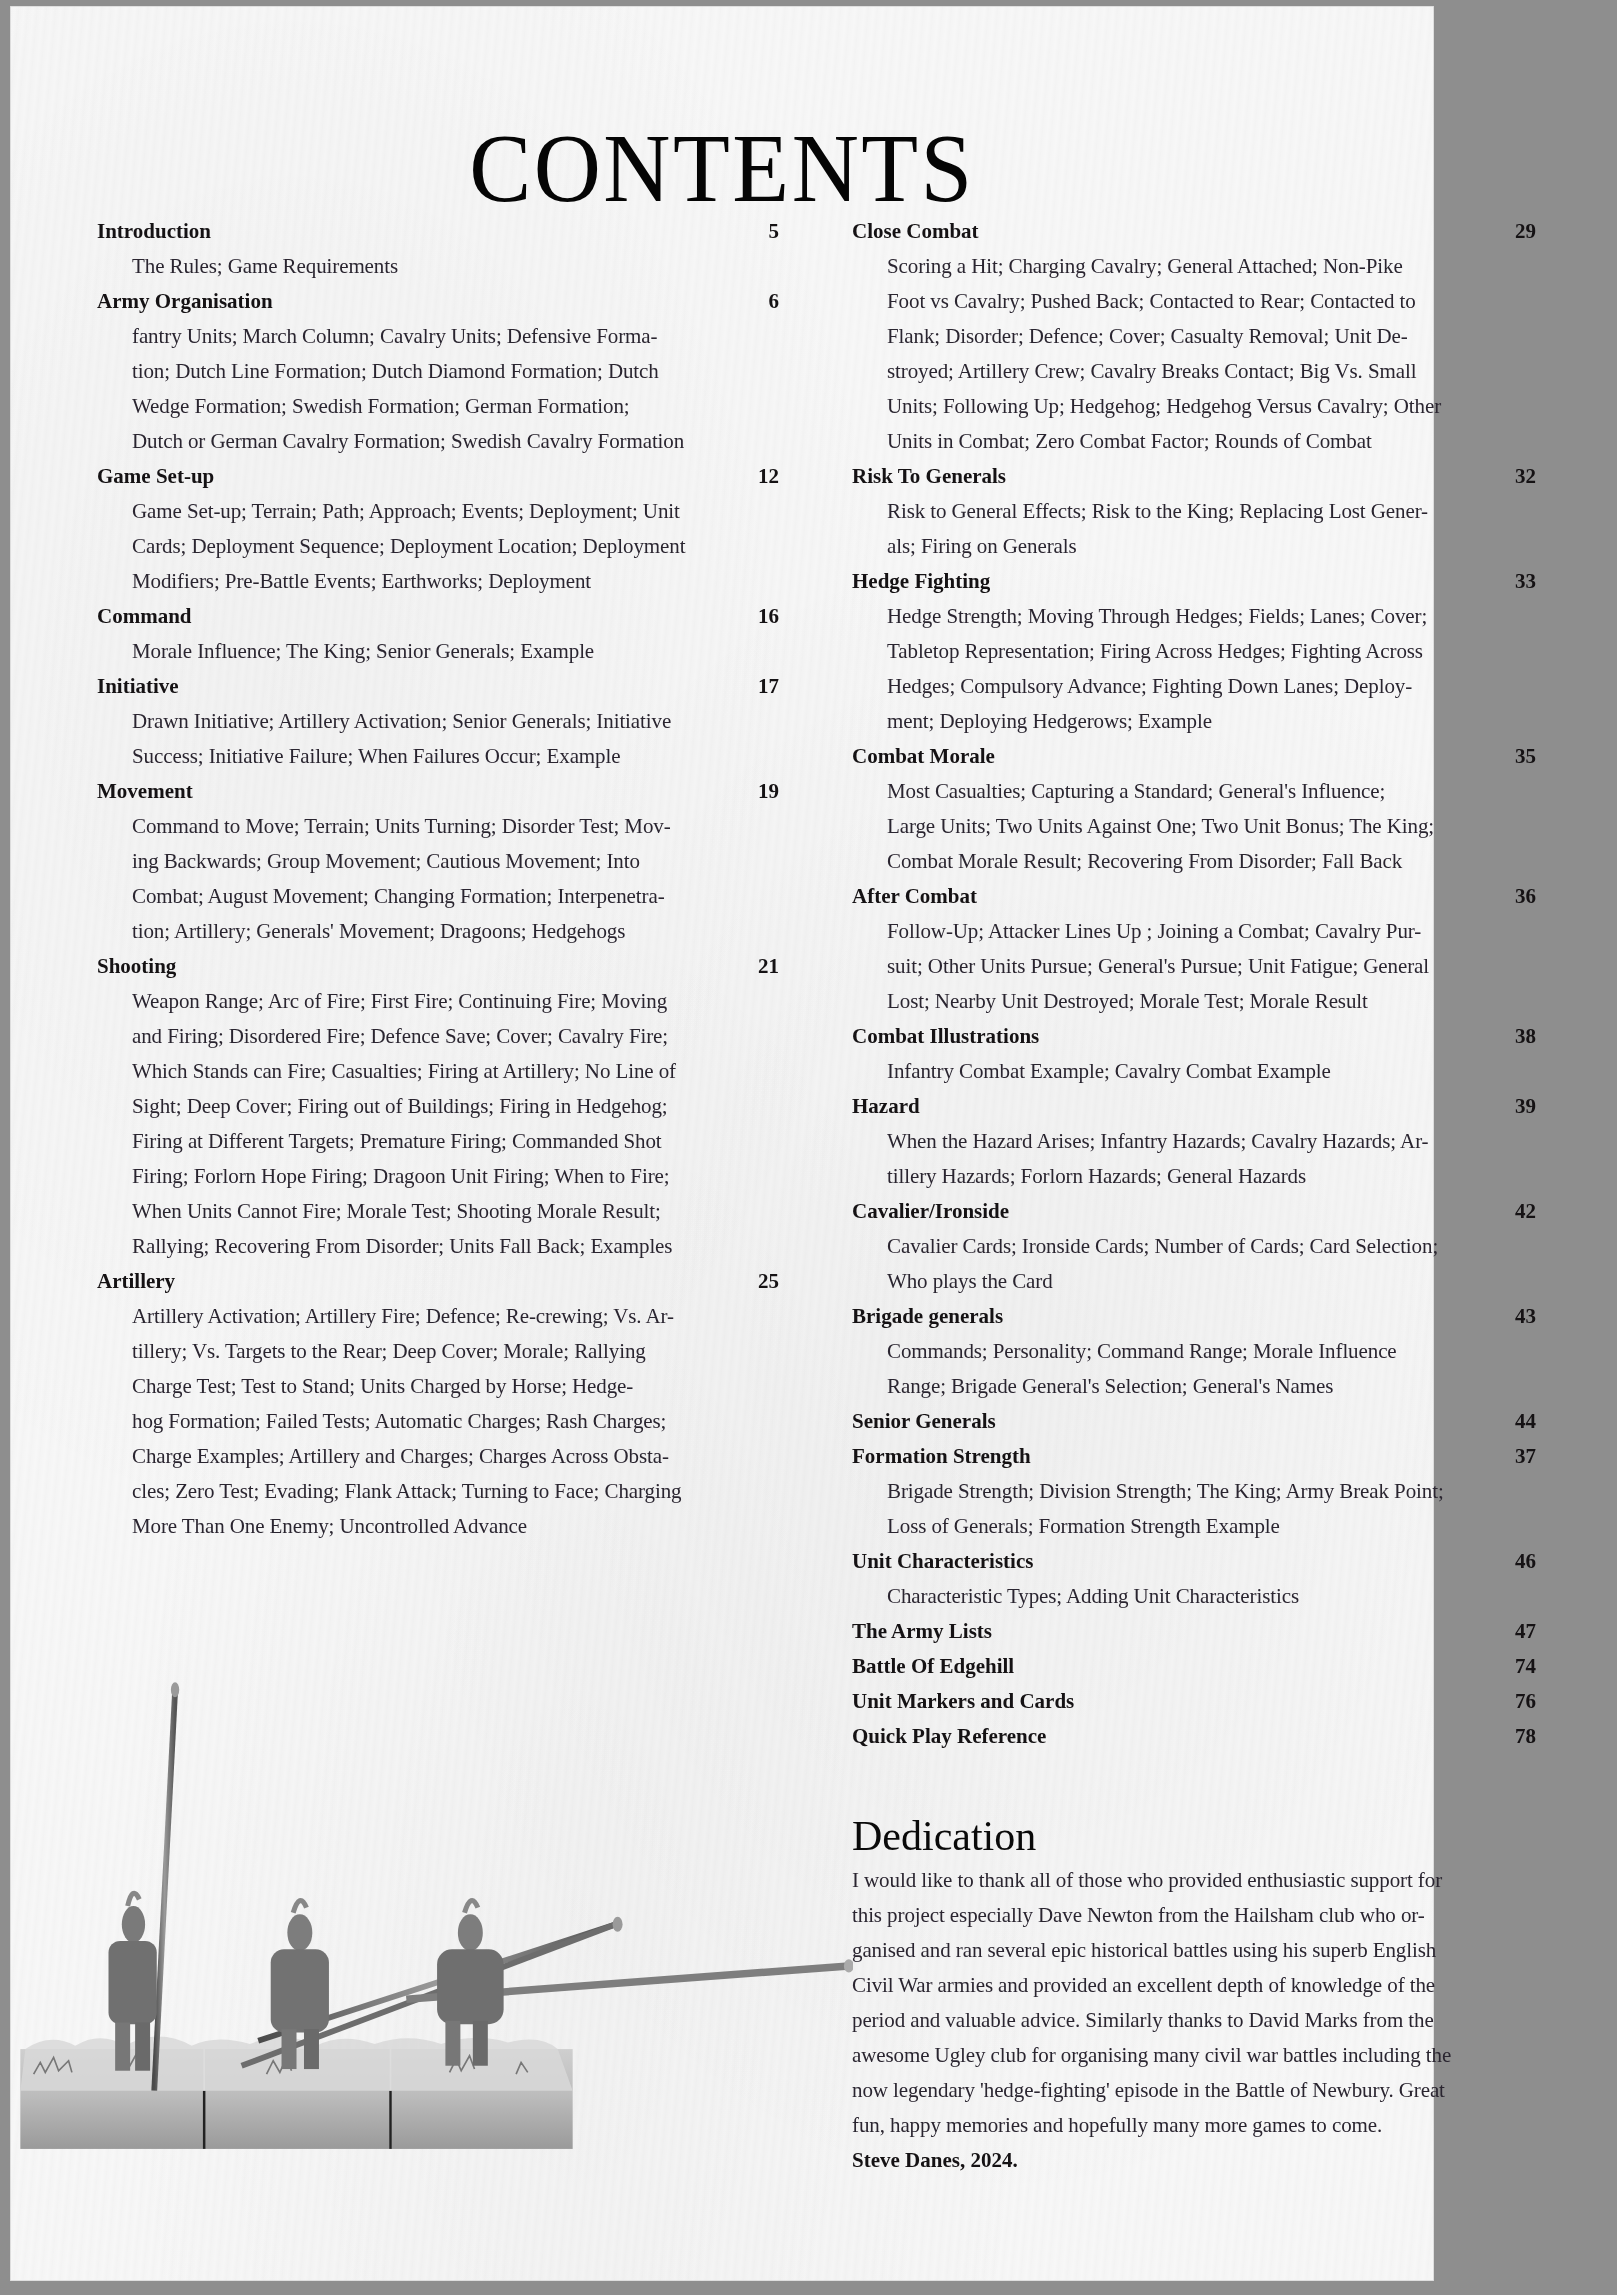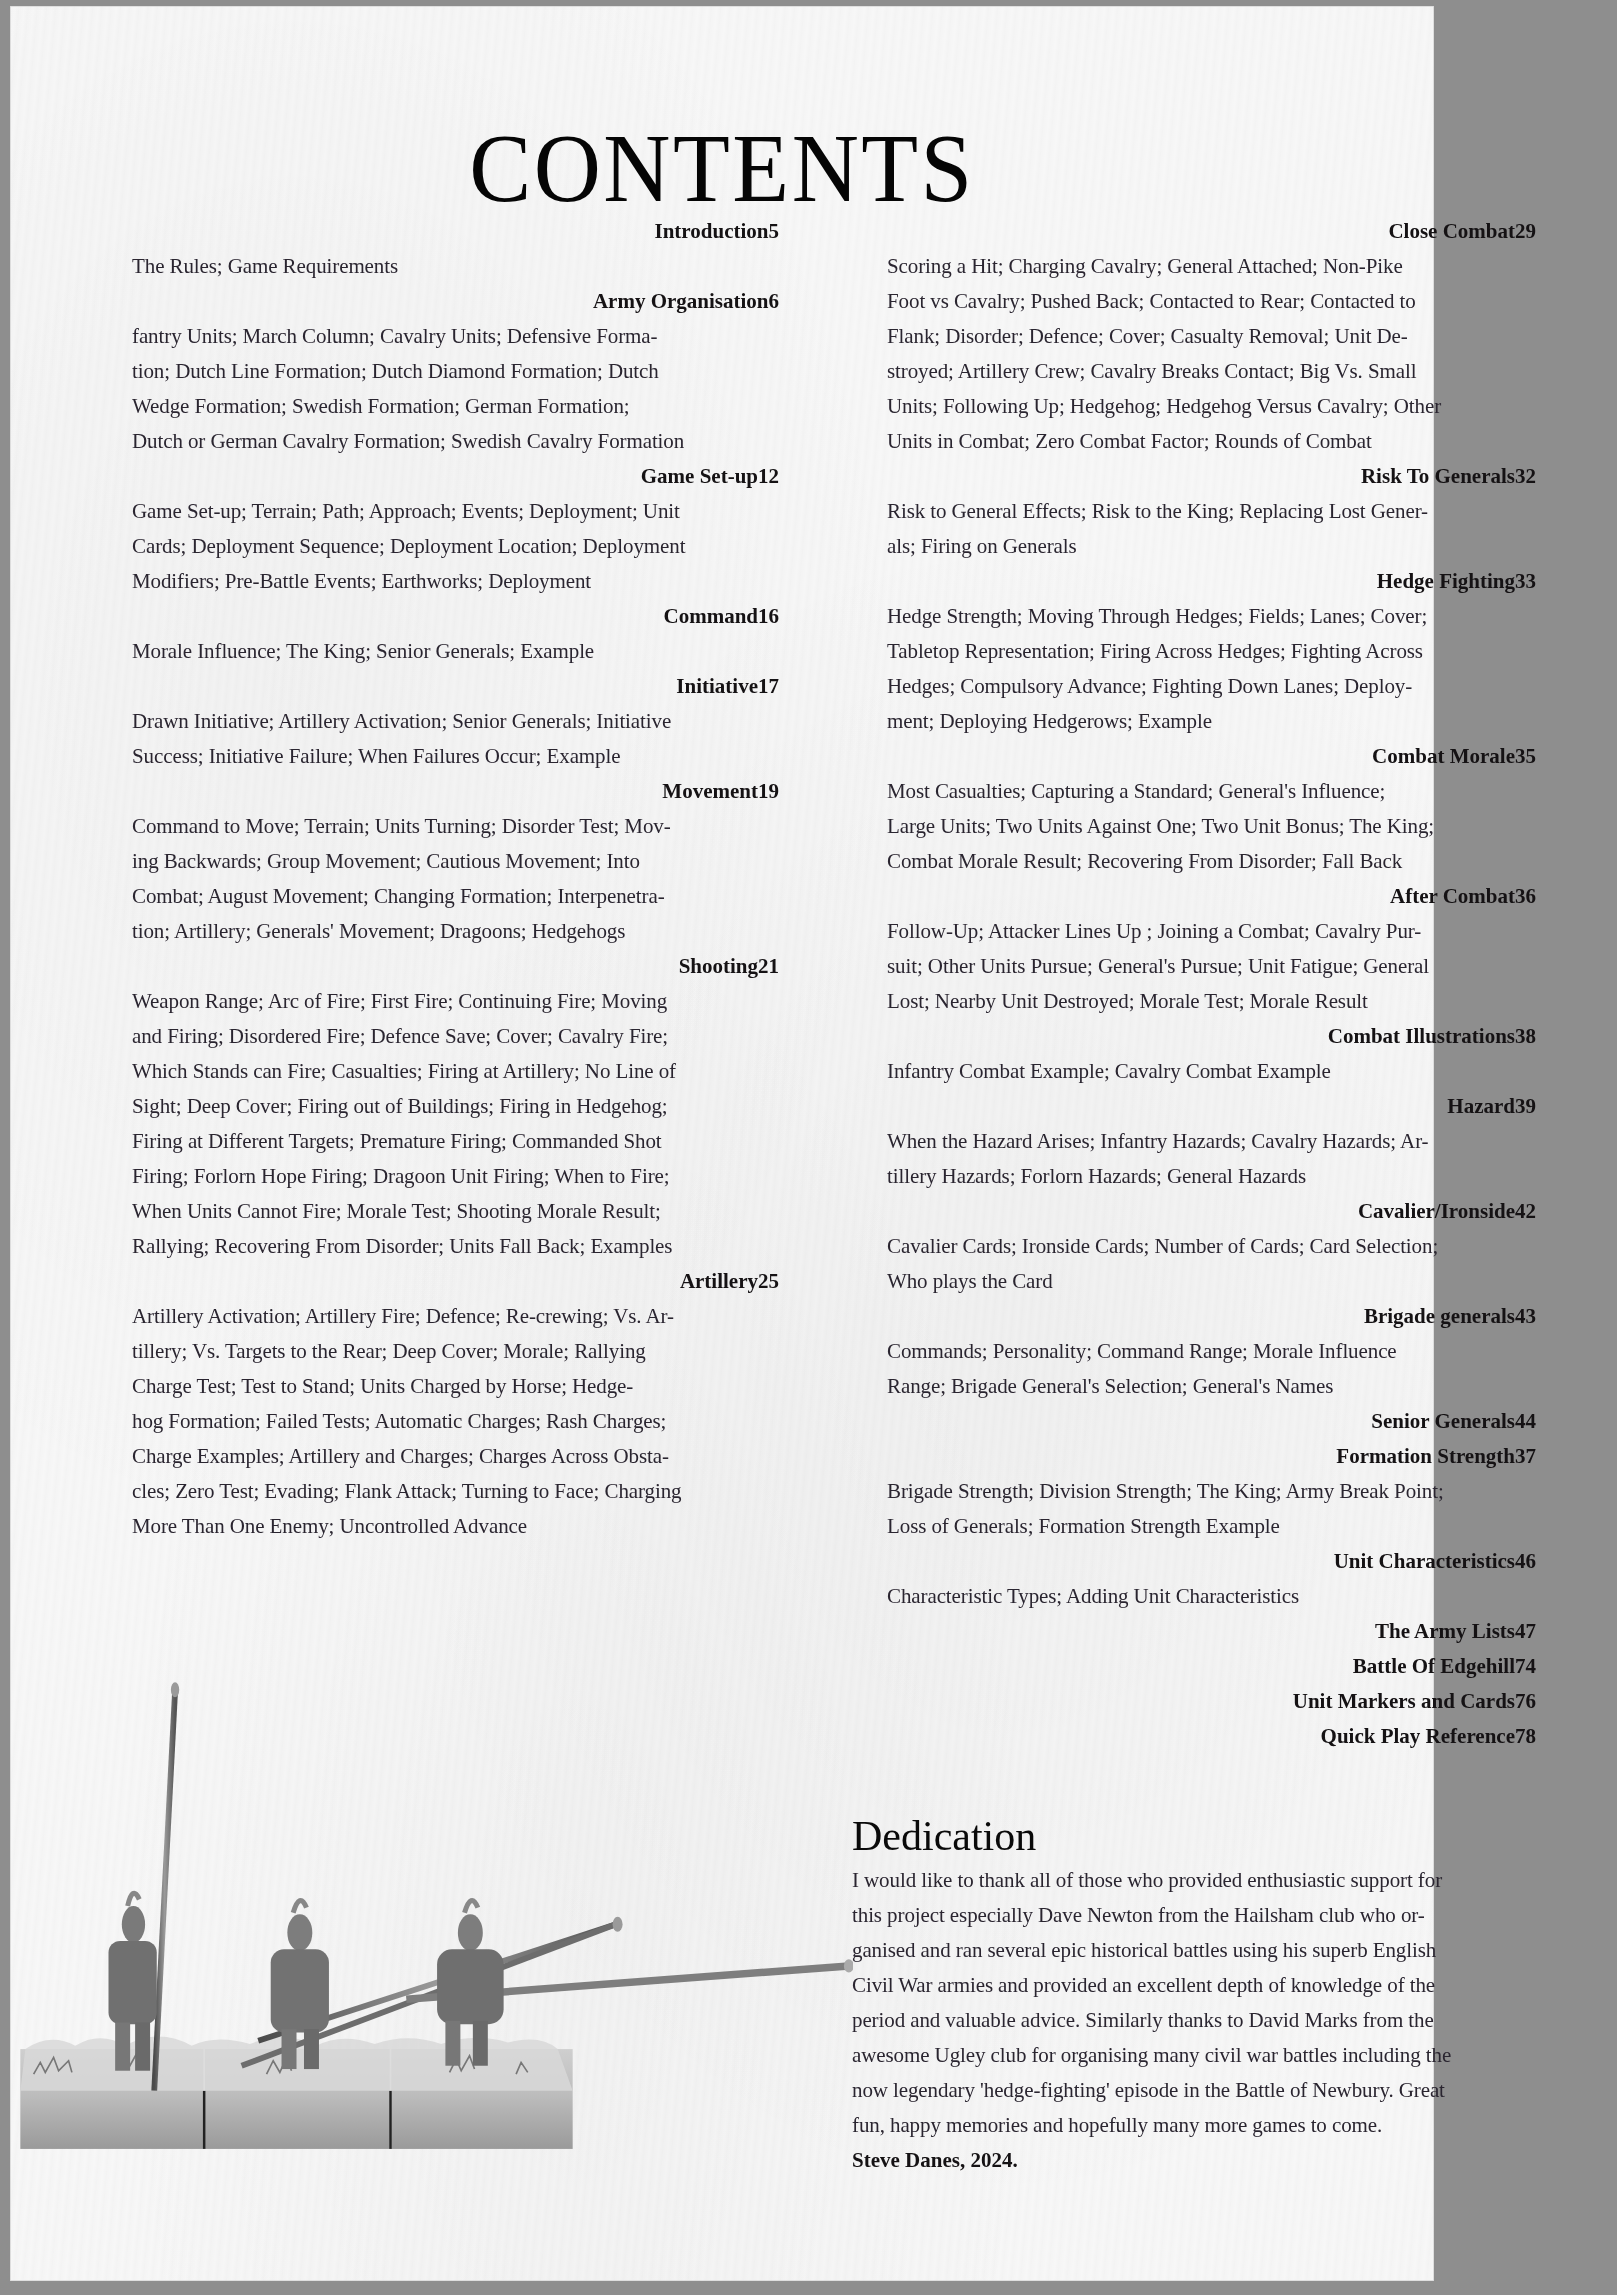--- a/index.html
+++ b/index.html
@@ -40,21 +40,21 @@
   .col {
     position: absolute;
     top: 208px;
     width: 682px;
   }
   .col.left { left: 87px; }
   .col.right { left: 842px; width: 684px; }
   .entry { margin: 0; }
   .head {
     display: flex;
-    justify-content: flex-end;
+    justify-content: space-between;
     align-items: baseline;
     height: 35px;
     line-height: 35px;
     font-weight: bold;
     font-size: 21px;
     color: #151214;
   }
   .head .pg { font-weight: bold; }
   .sub {
     padding-left: 35px;

